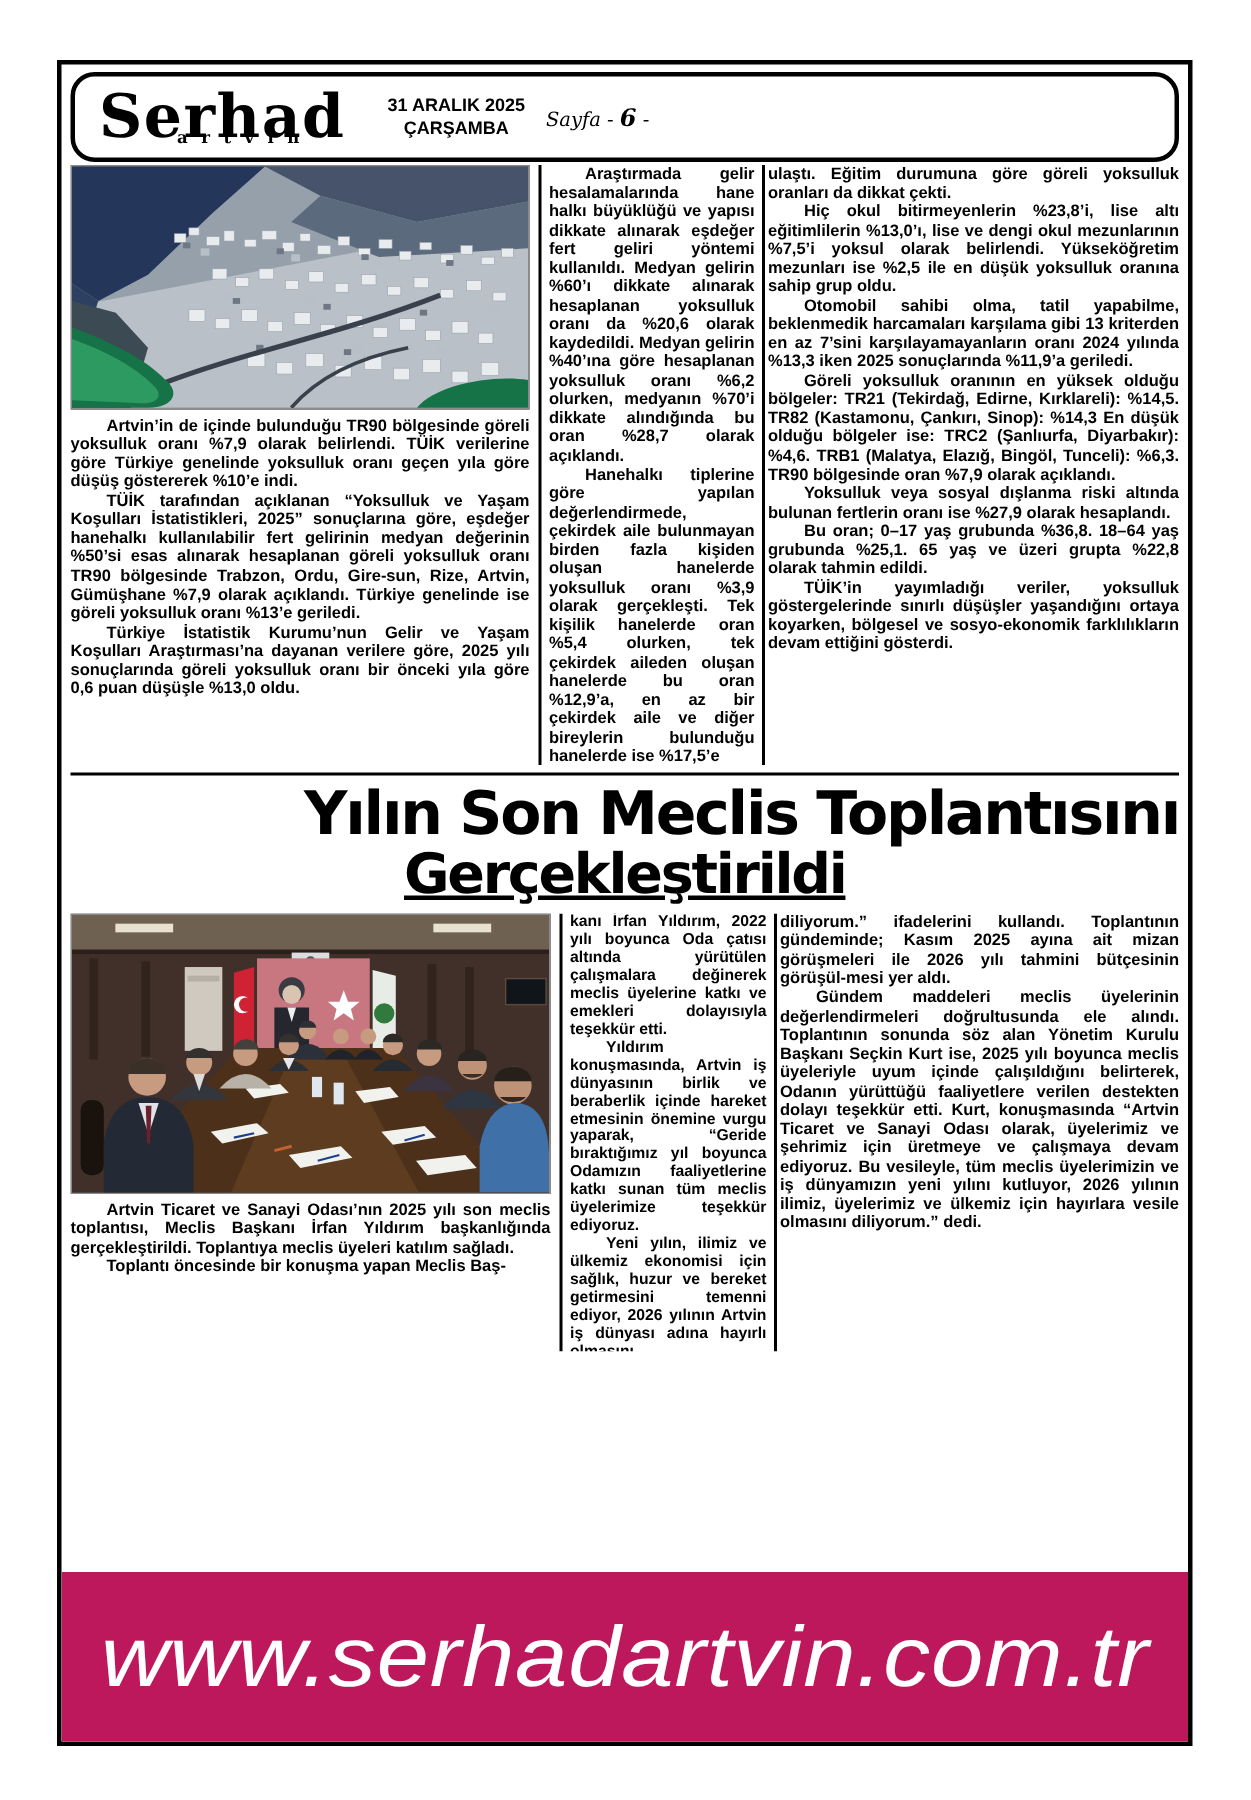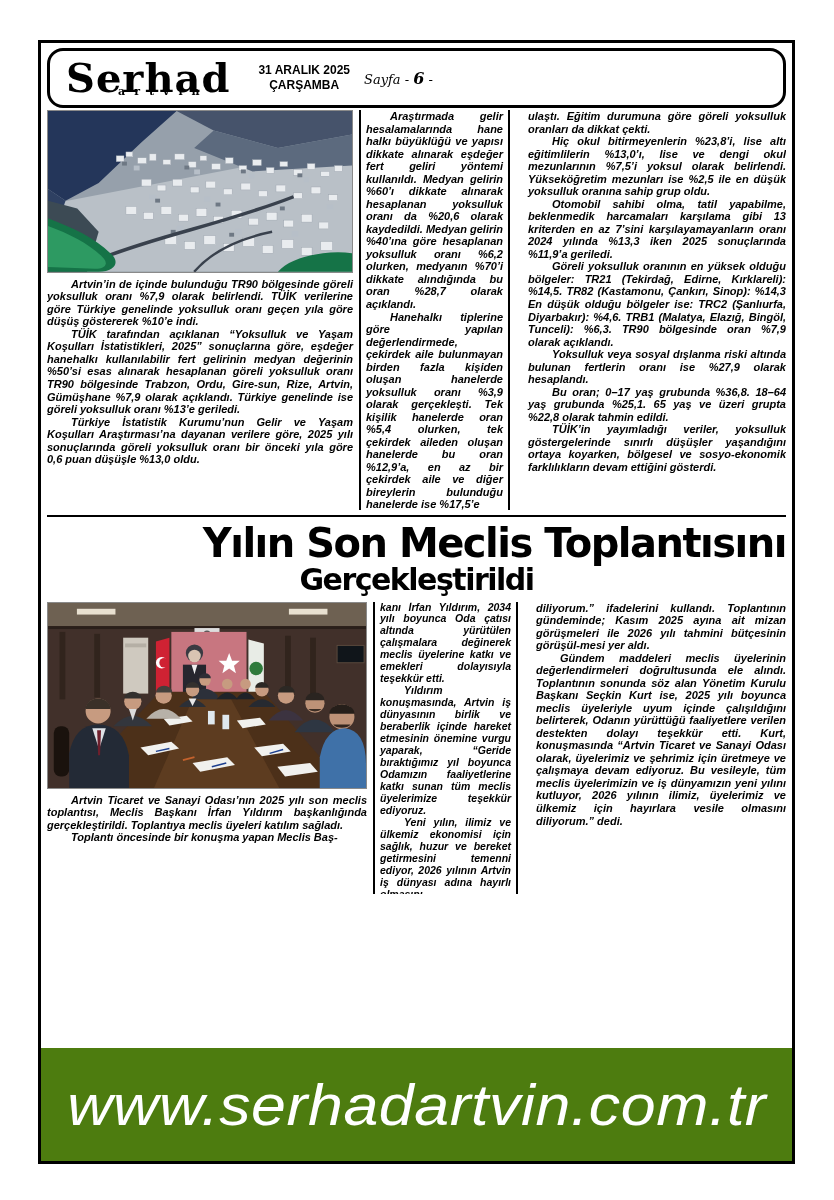--- a/index.html
+++ b/index.html
@@ -25,39 +25,39 @@
   .tagline{flex:1;text-align:center;font-family:"DejaVu Serif",serif;font-weight:bold;font-size:18px;letter-spacing:2px;}
   .date-block{text-align:center;font-size:12px;font-weight:bold;line-height:1.25;margin:0 14px 0 16px;white-space:nowrap;}
   .page-label{font-style:italic;font-size:13px;white-space:nowrap;font-family:"DejaVu Serif",serif;}
   .page-label b{font-size:16px;}
   
   .headline{font-family:"DejaVu Sans",sans-serif;font-weight:bold;text-align:center;line-height:1.05;margin:5px 0 6px;letter-spacing:-1.5px;}
   .headline span{display:block;white-space:nowrap;}
   #h1-l1{font-size:42px;}
   #h1-l2{font-size:40px;}
   #h2-l1{font-size:40px;text-align:right;}
-  #h2-l2{font-size:30px;}
+  #h2-l2{font-size:37px;text-decoration:underline;}
   
   .cols{display:grid;overflow:hidden;}
   .a1{grid-template-columns:312px 2px 147px 2px 1fr;height:400px;}
   .a2{grid-template-columns:326px 2px 141px 2px 1fr;height:292px;}
   .vsep{background:#000;width:2px;}
   .col{overflow:hidden;}
   .pad-r{padding-right:6px;}
   .pad-lr{padding:0 5px;}
-  .pad-l{padding-left:18px;}
-  p.bp{margin:0;font-weight:bold;font-size:11px;line-height:1.14;text-align:justify;font-style:italic;}
+  .pad-l{padding-left:2px;}
+  p.bp{margin:0;font-weight:bold;font-size:11px;line-height:1.14;text-align:justify;}
   .a2 .midcol p.bp{font-size:10.5px;}
   p.ind{text-indent:24px;}
   .photo-box{border:1px solid #8a8a8a;margin-bottom:5px;background:#222;}
   .photo-box svg{display:block;width:100%;height:auto;}
   .divider{border-top:2px solid #000;margin:5px 0 0;}
   
   .banner{
-    position:absolute;left:0;right:0;bottom:0;height:113px;background:#4d7c0f;
+    position:absolute;left:0;right:0;bottom:0;height:113px;background:#be185d;
     display:flex;align-items:center;justify-content:center;overflow:hidden;
   }
   .banner-url{
     color:#fff;font-style:italic;font-size:57px;font-family:"Liberation Sans",sans-serif;
     transform:scaleX(1.1);white-space:nowrap;letter-spacing:0.5px;
   }
 </style>
 </head>
 <body>
 
@@ -288,21 +288,21 @@
             <path d="M292,115 a13,10 0 0 1 26,0" fill="#261f1a"></path>
             <path d="M296,126 a10,6 0 0 0 18,0 Z" fill="#33261e"></path>
           <path d="M282,192 L282,160 Q288,130 308,130 Q330,132 330,168 L330,192 Z" fill="#3f71a8"></path>
         </svg>
       </div>
       <p class="bp ind">Artvin Ticaret ve Sanayi Odası’nın 2025 yılı son meclis toplantısı, Meclis Başkanı İrfan Yıldırım başkanlığında gerçekleştirildi. Toplantıya meclis üyeleri katılım sağladı.</p>
       <p class="bp ind">Toplantı öncesinde bir konuşma yapan Meclis Baş-</p>
     </div>
     <div class="vsep"></div>
     <div class="col pad-lr midcol">
-      <p class="bp">kanı İrfan Yıldırım, 2034 yılı boyunca Oda çatısı altında yürütülen çalışmalara değinerek meclis üyelerine katkı ve emekleri dolayısıyla teşekkür etti.</p>
+      <p class="bp">kanı İrfan Yıldırım, 2022 yılı boyunca Oda çatısı altında yürütülen çalışmalara değinerek meclis üyelerine katkı ve emekleri dolayısıyla teşekkür etti.</p>
       <p class="bp ind">Yıldırım konuşmasında, Artvin iş dünyasının birlik ve beraberlik içinde hareket etmesinin önemine vurgu yaparak, “Geride bıraktığımız yıl boyunca Odamızın faaliyetlerine katkı sunan tüm meclis üyelerimize teşekkür ediyoruz.</p>
       <p class="bp ind">Yeni yılın, ilimiz ve ülkemiz ekonomisi için sağlık, huzur ve bereket getirmesini temenni ediyor, 2026 yılının Artvin iş dünyası adına hayırlı olmasını</p>
     </div>
     <div class="vsep"></div>
     <div class="col pad-l">
       <p class="bp">diliyorum.” ifadelerini kullandı. Toplantının gündeminde; Kasım 2025 ayına ait mizan görüşmeleri ile 2026 yılı tahmini bütçesinin görüşül-mesi yer aldı.</p>
       <p class="bp ind">Gündem maddeleri meclis üyelerinin değerlendirmeleri doğrultusunda ele alındı. Toplantının sonunda söz alan Yönetim Kurulu Başkanı Seçkin Kurt ise, 2025 yılı boyunca meclis üyeleriyle uyum içinde çalışıldığını belirterek, Odanın yürüttüğü faaliyetlere verilen destekten dolayı teşekkür etti. Kurt, konuşmasında “Artvin Ticaret ve Sanayi Odası olarak, üyelerimiz ve şehrimiz için üretmeye ve çalışmaya devam ediyoruz. Bu vesileyle, tüm meclis üyelerimizin ve iş dünyamızın yeni yılını kutluyor, 2026 yılının ilimiz, üyelerimiz ve ülkemiz için hayırlara vesile olmasını diliyorum.” dedi.</p>
     </div>
   </div>
 

